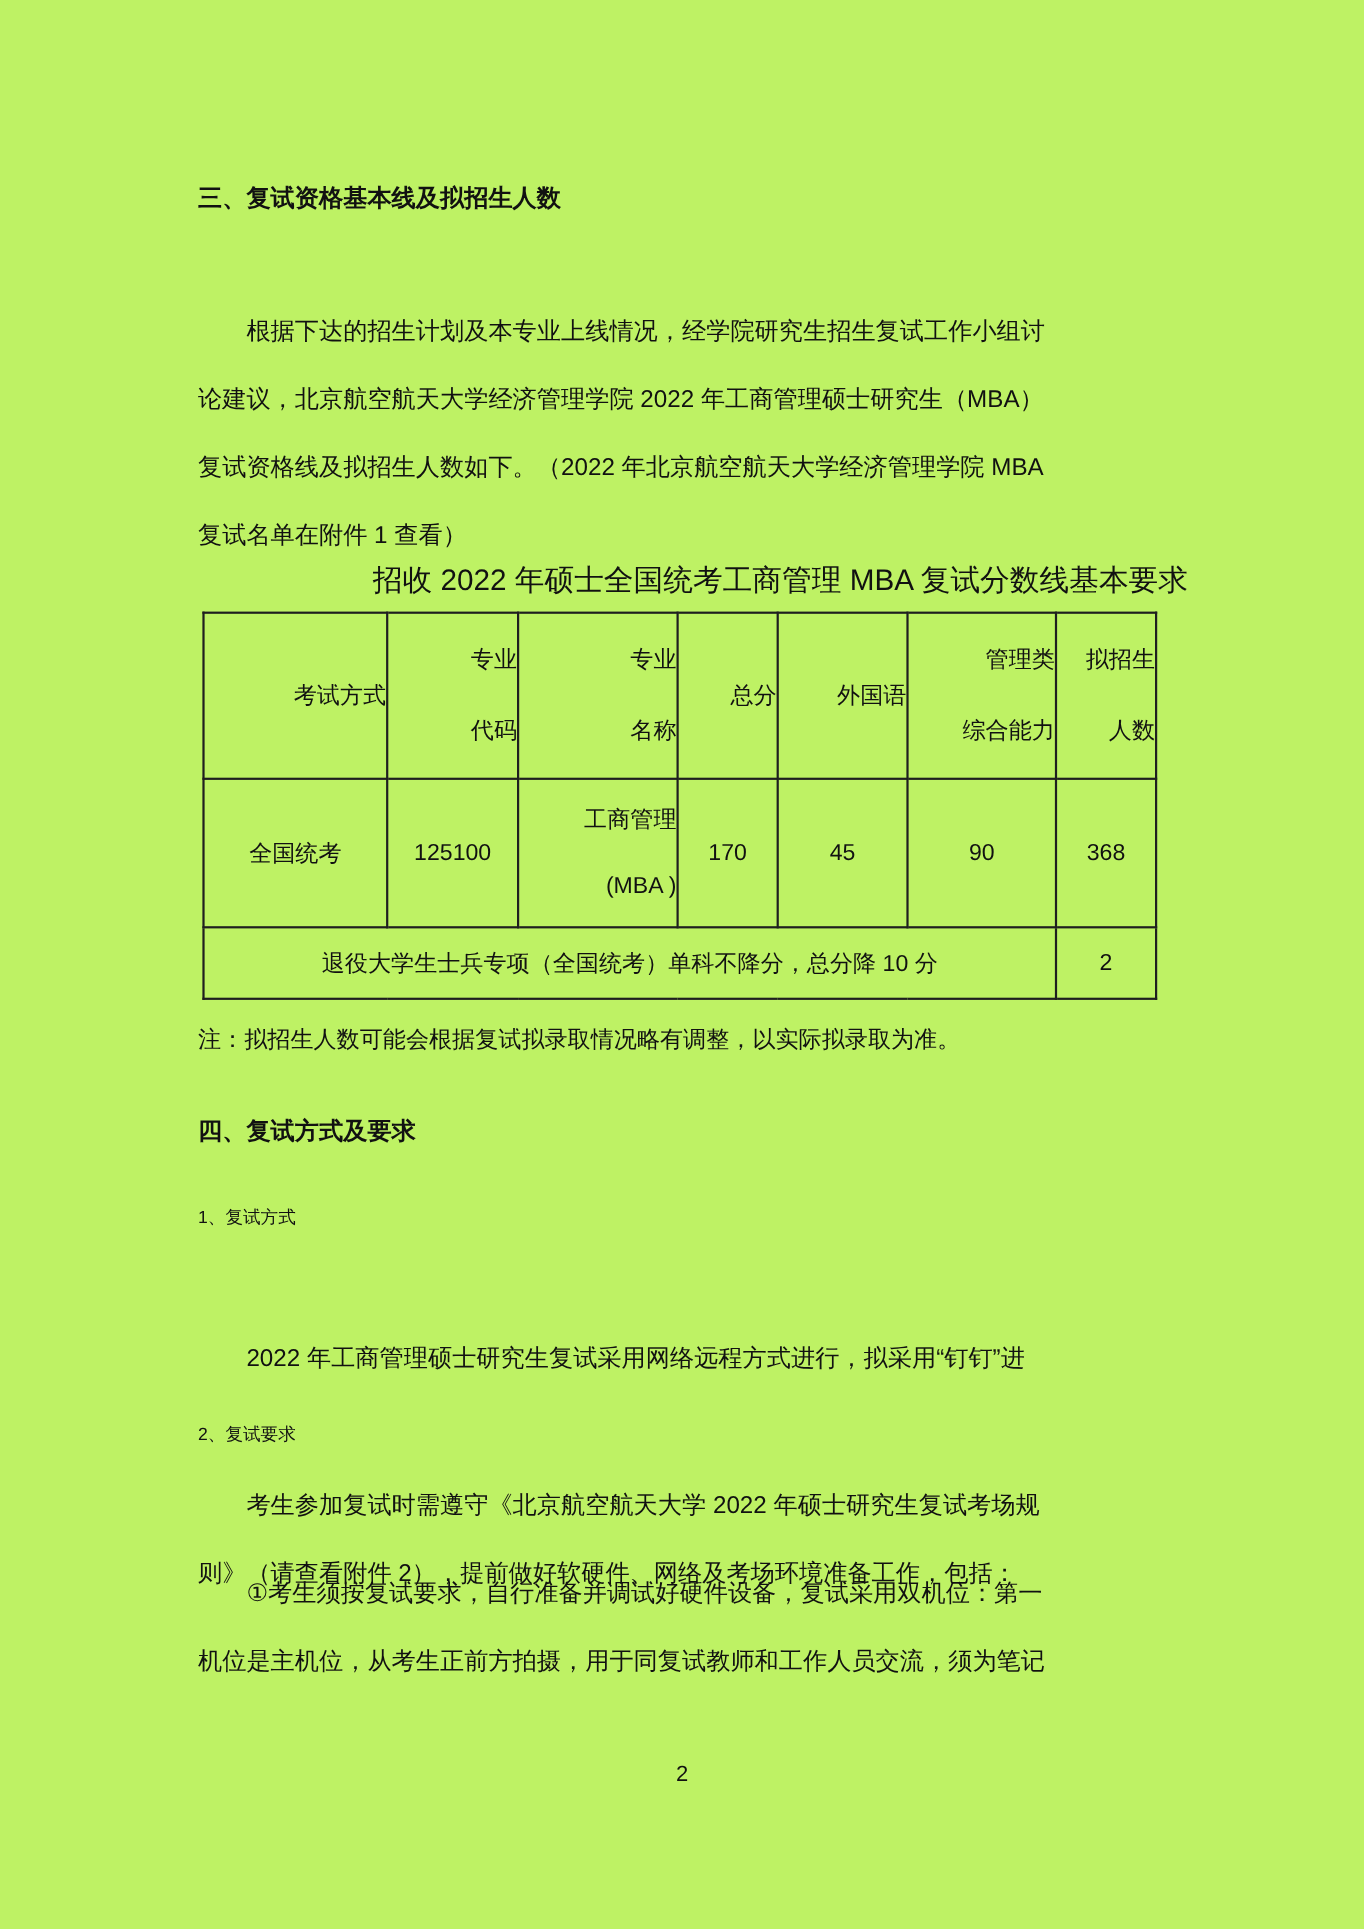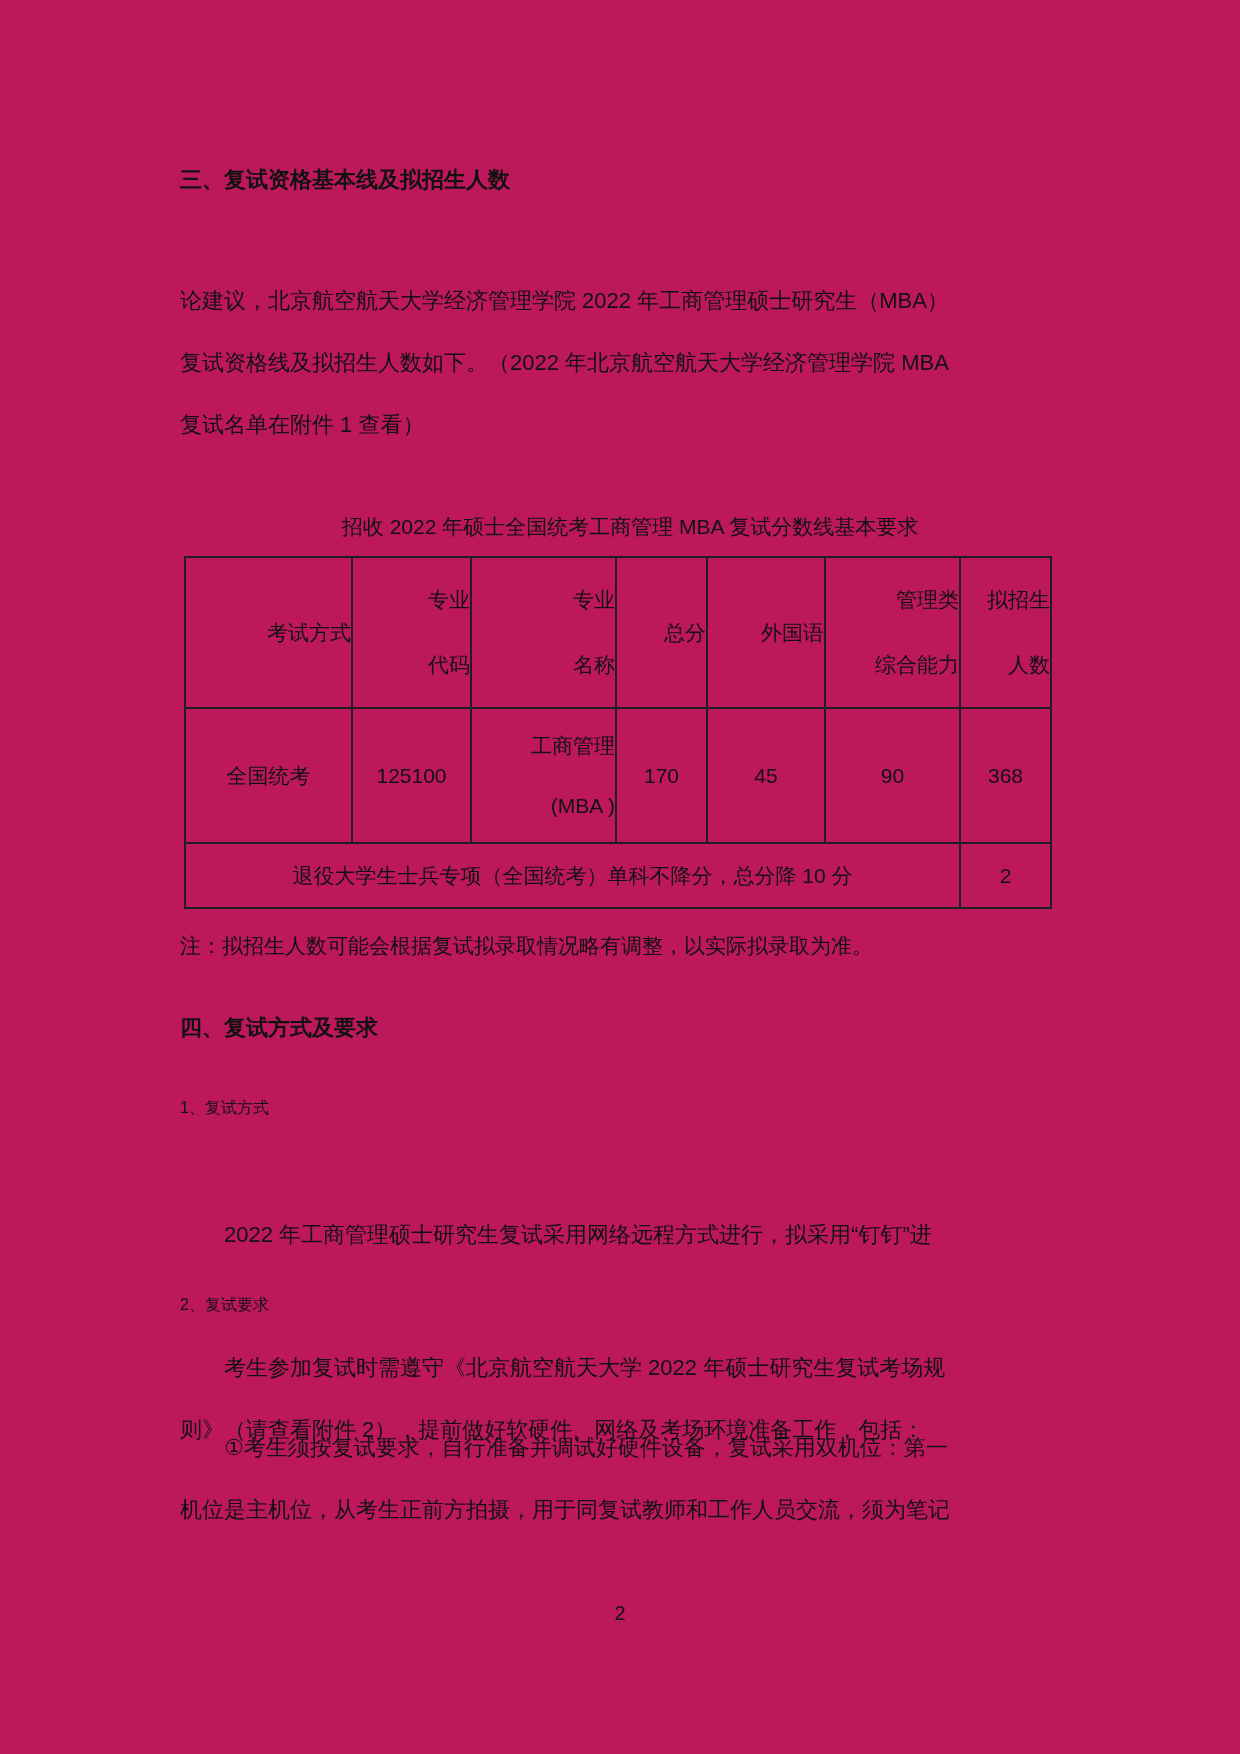--- a/index.html
+++ b/index.html
@@ -1,35 +1,35 @@
 <!DOCTYPE html>
 <html><head>
 <meta charset="utf-8">
 <style>
   html,body{margin:0;padding:0;background:#e8e8e8;}
   .page{
     position:relative;
     width:1240px;height:1754px;
     margin:0 auto;
-    background:#be185d;
+    background:#bef264;
     font-family:"Liberation Sans","DejaVu Sans",sans-serif;
     color:#111;
     overflow:hidden;
   }
   .abs{position:absolute;}
   .blk{left:180px;width:900px;}
   .h-sec{font-size:22px;font-weight:bold;line-height:28px;white-space:nowrap;}
   .sub{font-size:16px;font-weight:normal;line-height:28px;white-space:nowrap;}
   .para .line{
     height:62px;line-height:62px;
     font-size:22px;white-space:nowrap;
   }
   .indent{padding-left:44px;}
   .tbl-title{
-    text-align:center;font-size:21px;line-height:34px;white-space:nowrap;
+    text-align:right;font-size:27px;line-height:34px;white-space:nowrap;
   }
   table.score{
     border-collapse:collapse;table-layout:fixed;
     width:866px;
   }
   table.score td{
     border:2px solid #1f1f1f;
     font-size:21px;text-align:center;vertical-align:middle;
     padding:0;color:#111;
   }
@@ -46,20 +46,21 @@
   .pagenum{left:0;width:1240px;text-align:center;font-size:20px;line-height:30px;}
 </style>
 </head>
 <body>
 
 <div class="page">
 
   <div class="abs blk h-sec" style="top:166px;">三、复试资格基本线及拟招生人数</div>
 
   <div class="abs blk para" style="top:270px;">
+    <div class="line indent">根据下达的招生计划及本专业上线情况，经学院研究生招生复试工作小组讨</div>
     <div class="line">论建议，北京航空航天大学经济管理学院 2022 年工商管理硕士研究生（MBA）</div>
     <div class="line">复试资格线及拟招生人数如下。（2022 年北京航空航天大学经济管理学院 MBA</div>
     <div class="line">复试名单在附件 1 查看）</div>
   </div>
 
   <div class="abs blk tbl-title" style="top:510px;">招收 2022 年硕士全国统考工商管理 MBA 复试分数线基本要求</div>
 
   <div class="abs" style="left:184px;top:556px;">
     <table class="score">
       <colgroup>

